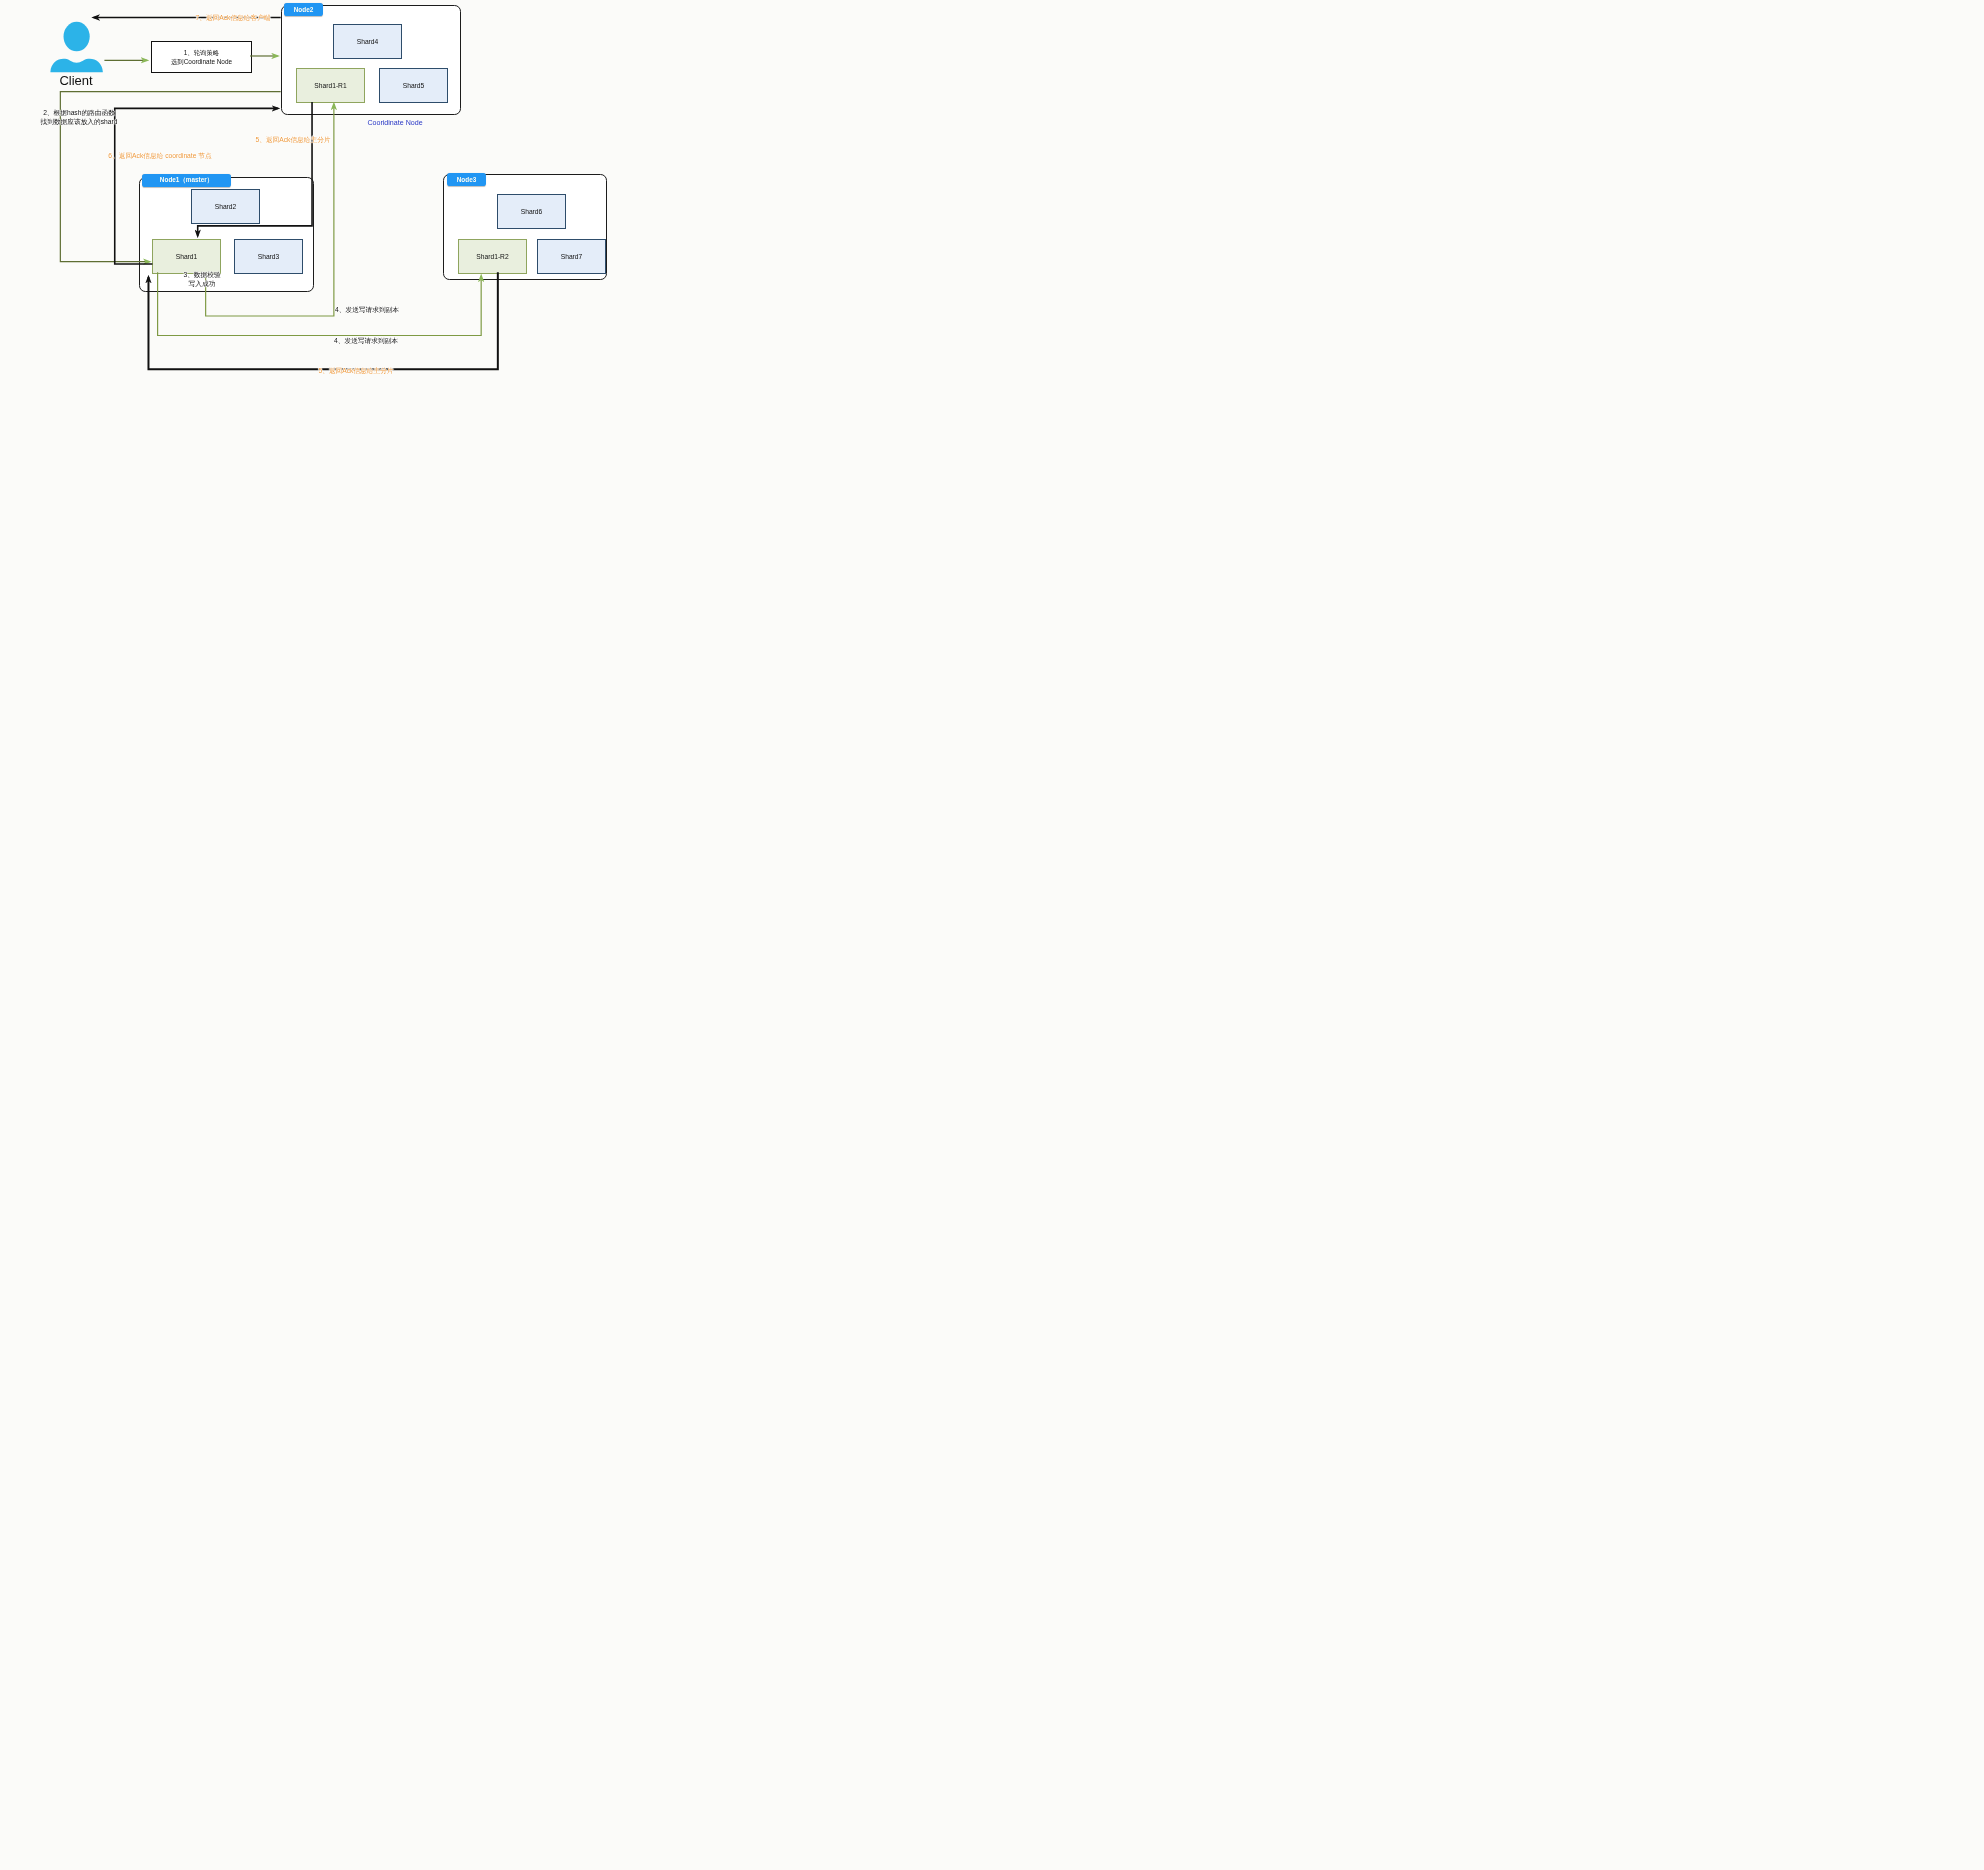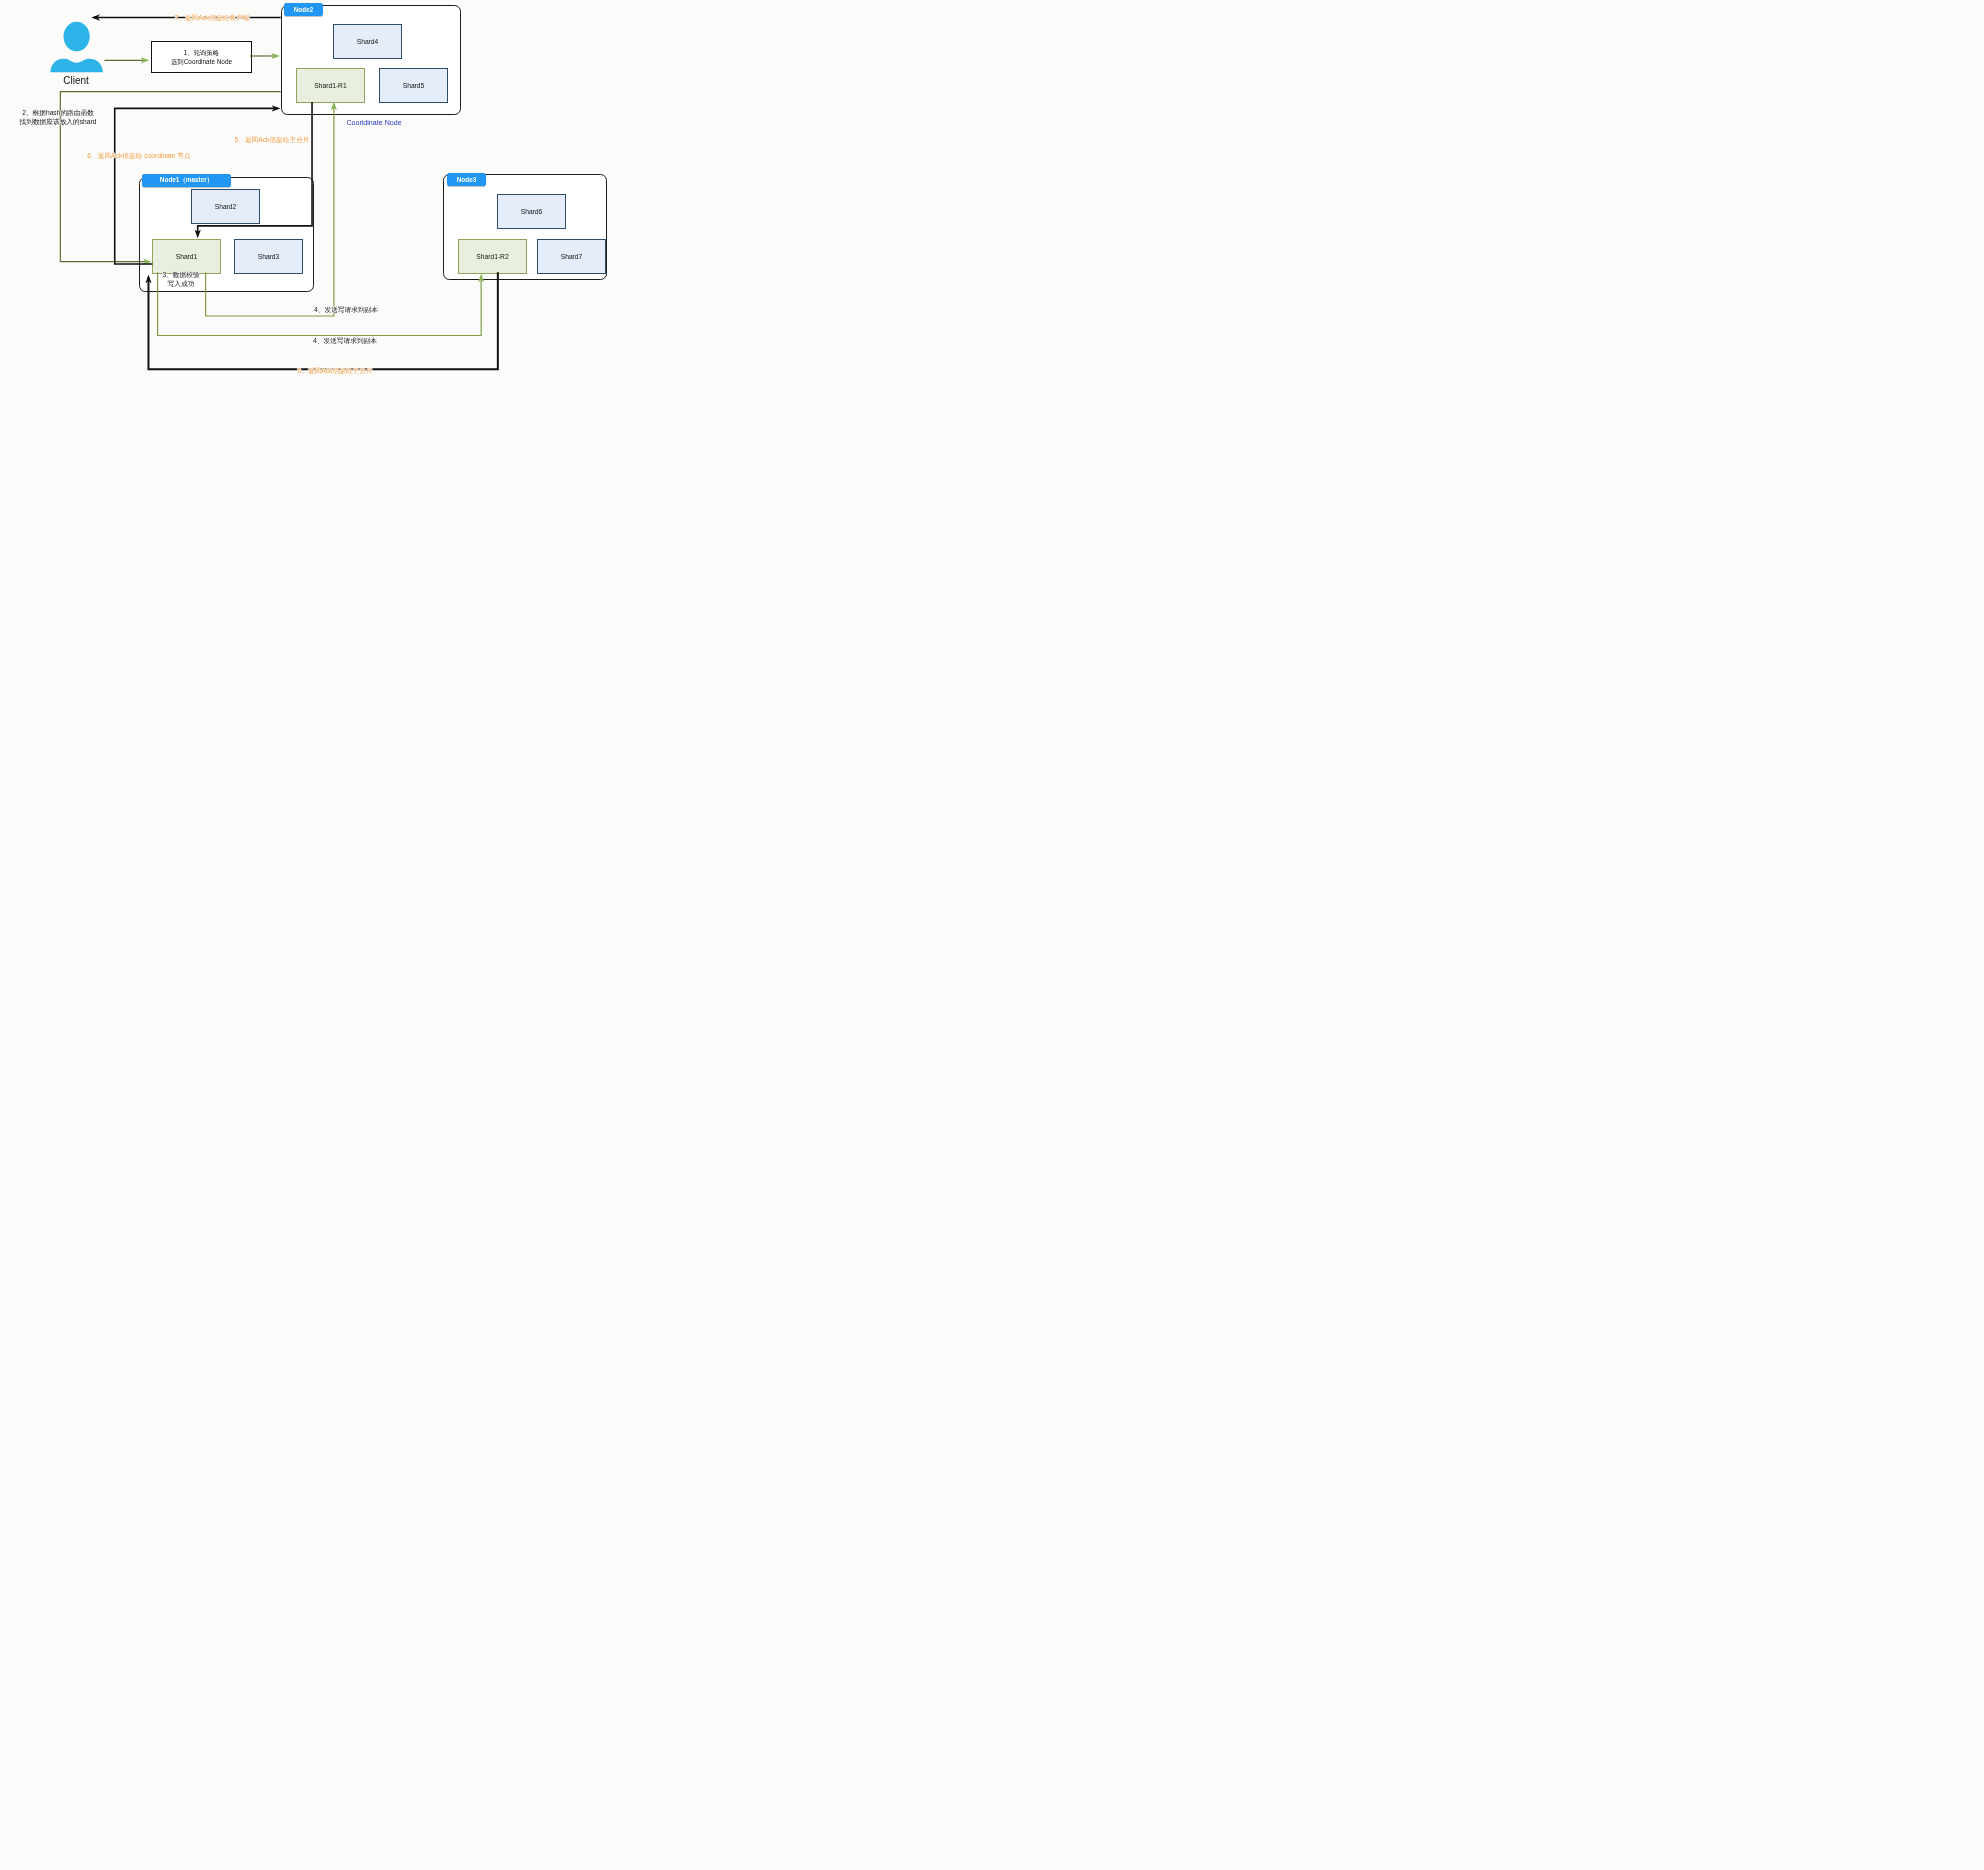--- a/index.html
+++ b/index.html
@@ -10,26 +10,26 @@
             box-shadow:0 0.4px 0.8px rgba(0,0,0,.25);z-index:4;}
   .shard{position:absolute;width:67px;height:33px;display:flex;align-items:center;justify-content:center;
          font-size:6.7px;color:#111;z-index:2;}
   .shard.blue{background:#e4edf9;border:0.6px solid #2e4d6b;}
   .shard.green{background:#e9efde;border:0.6px solid #8fa55e;}
   .step-box{position:absolute;left:151px;top:41px;width:99px;height:30px;background:#fff;border:1.2px solid #111;
             display:flex;flex-direction:column;align-items:center;justify-content:center;z-index:2;
             font-size:6.4px;color:#111;line-height:1.45;}
   svg#edges{position:absolute;left:0;top:0;z-index:3;pointer-events:none;}
   .lbl{position:absolute;transform:translate(-50%,-50%);white-space:nowrap;z-index:5;font-size:6.7px;
-       text-shadow:0 0 1.2px #fff,0 0 1.2px #fff,0 0 1.6px #fff,0.4px 0.4px 0.8px #fff,-0.4px -0.4px 0.8px #fff,0.4px -0.4px 0.8px #fff,-0.4px 0.4px 0.8px #fff;}
+       text-shadow:0 0 1.2px #fff,0 0 1.2px #fff,0 0 1.6px #fff,0.4px 0.4px 0.8px #fff,-0.4px -0.4px 0.8px #fff,0.4px -0.4px 0.8px #fff,-0.4px 0.4px 0.8px #fff;margin-left:21px;}
   .lbl.orange{color:#ee9a3e;}
   .lbl.black{color:#111;}
   .lbl.blue{color:#2433c0;font-size:7.1px;}
   .lbl.two-line{text-align:center;line-height:1.35;}
-  .client-label{position:absolute;transform:translate(-50%,-50%);font-size:10px;color:#111;z-index:5;}
+  .client-label{position:absolute;transform:translate(-50%,-50%);font-size:13px;color:#111;z-index:5;}
 </style>
 </head>
 <body>
 
 <div id="canvas">
 
   <div class="node-box" style="left:281px;top:4.8px;width:178px;height:108px;"></div>
   <div class="node-tab" style="left:284px;top:3.2px;width:39px;height:13px;">
     <span>Node2</span>
   </div>

